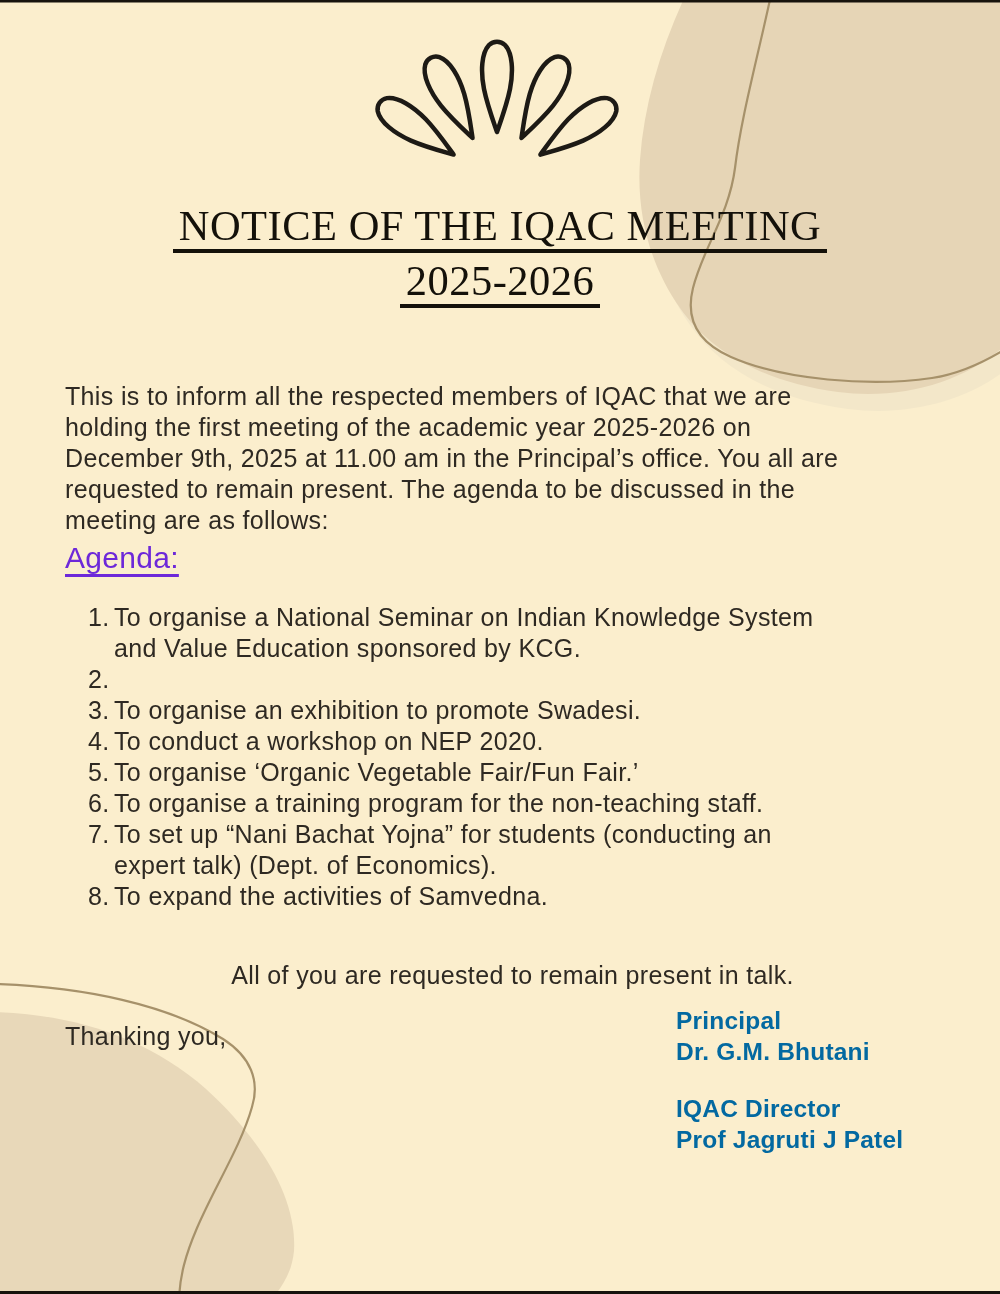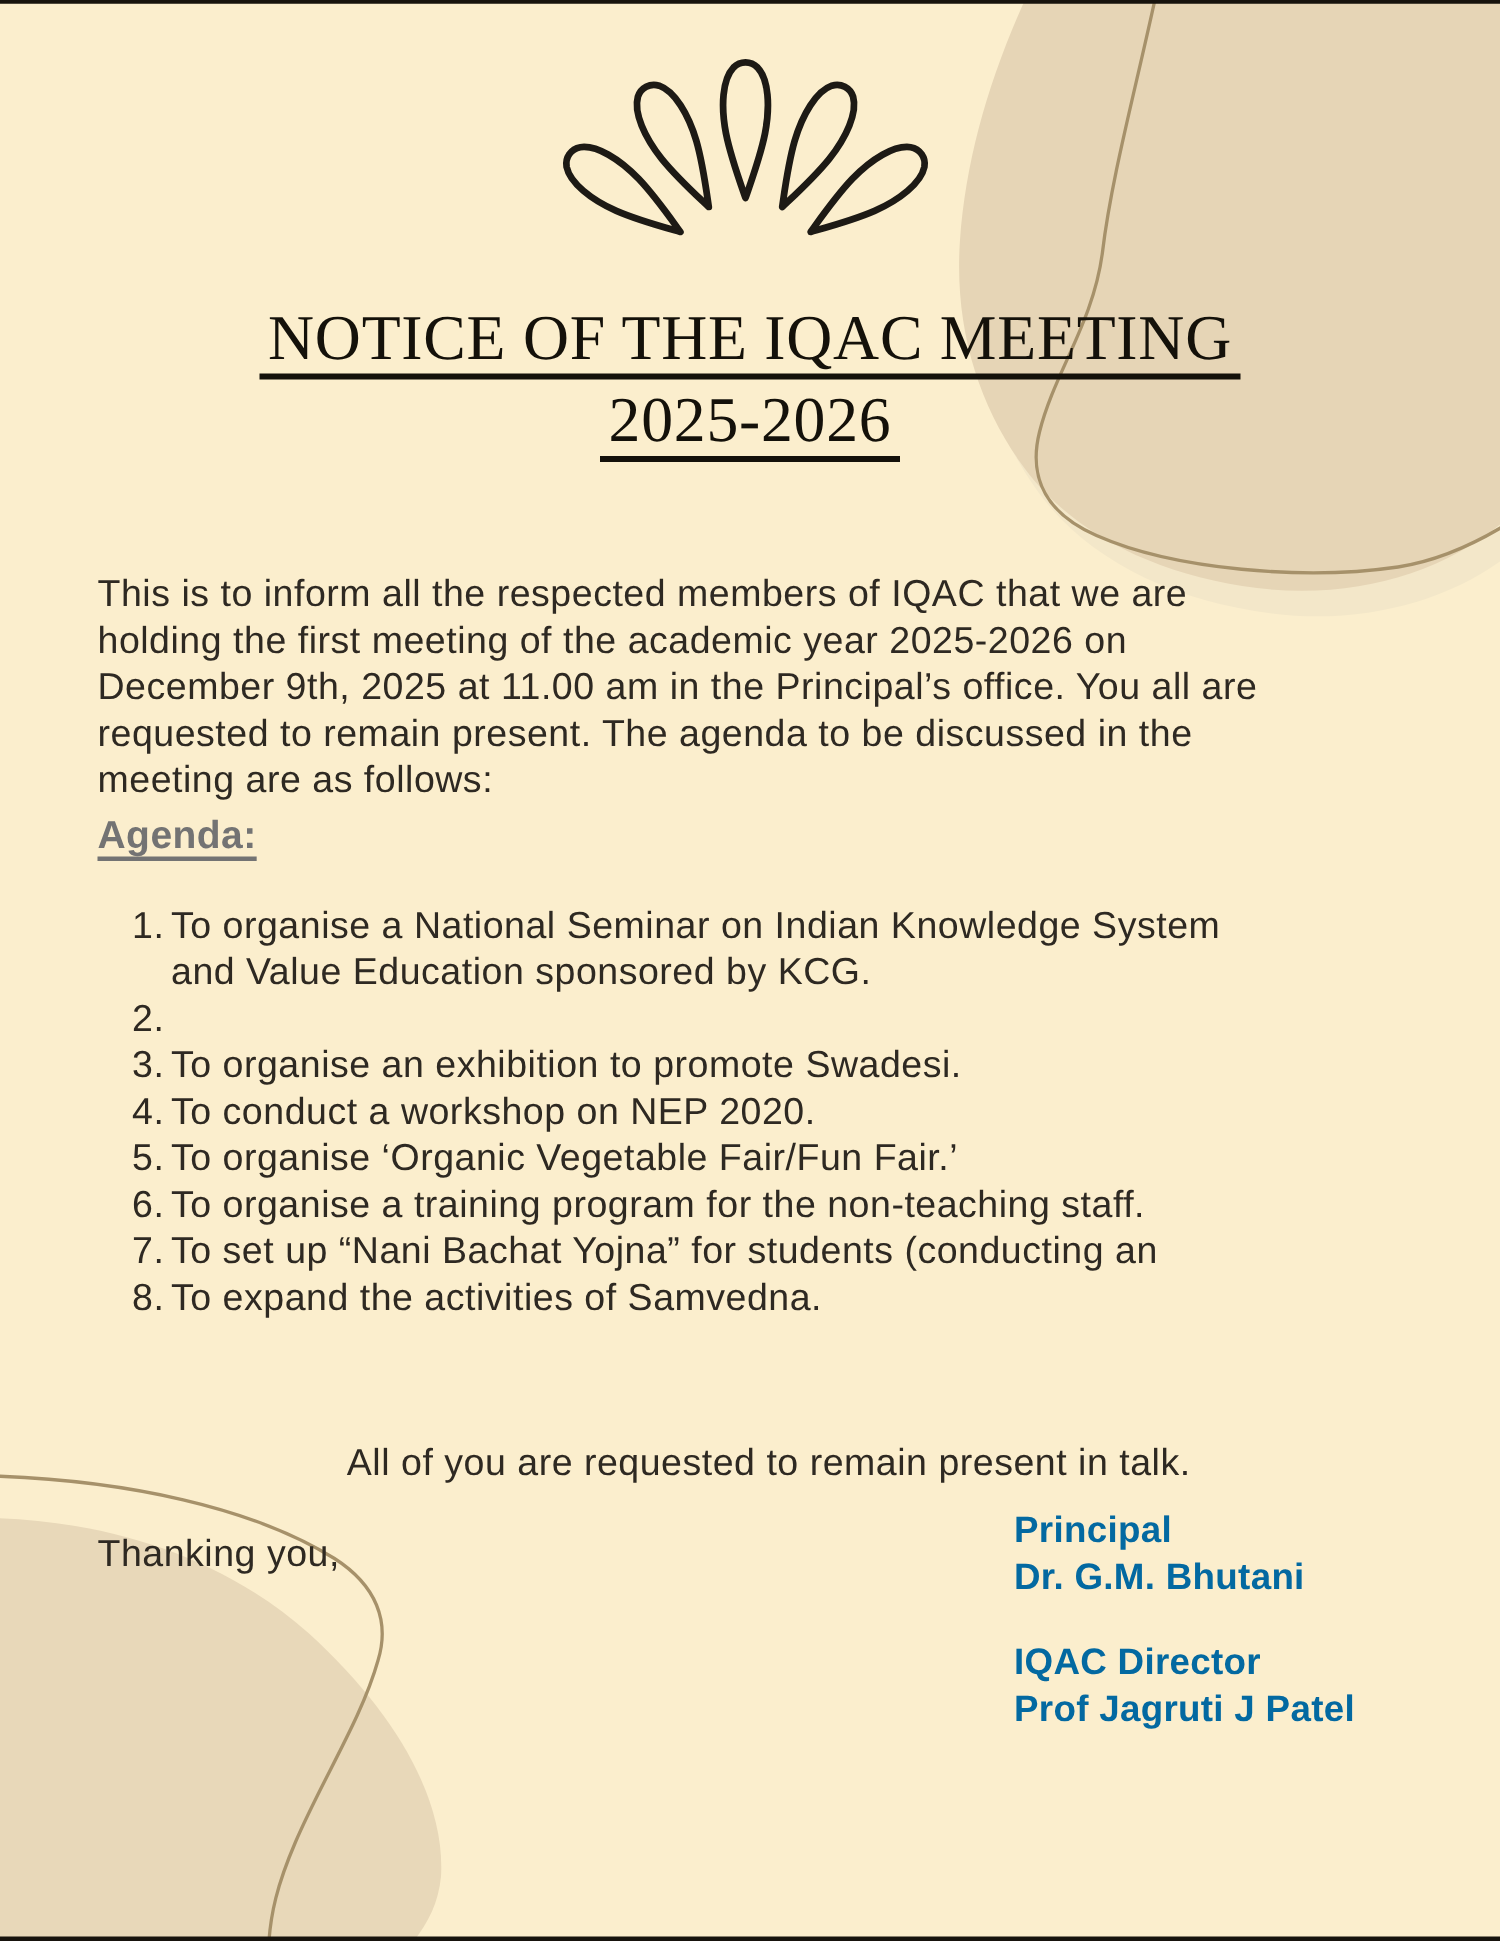--- a/index.html
+++ b/index.html
@@ -30,22 +30,22 @@
     border-bottom:4px solid #14110a;
   }
 
   .body-text { font-size:25px; letter-spacing:0.35px; line-height:31px; color:#2e2922;margin-top:16px; }
   .intro { position:absolute; left:65px; top:365px; }
   .ln { white-space:nowrap; }
   .ln:empty { display:none; }
 
   .agenda-heading {
     position:absolute; left:65px; top:541px;
-    font-size:26px; font-weight:700; letter-spacing:0.3px;
-    color:#737373;
+    font-size:30px; font-weight:400; letter-spacing:0.3px;
+    color:#6d28d9;
   }
   .agenda-heading .uh {
     text-decoration:underline;
     text-decoration-thickness:3px;
     text-underline-offset:6px;
   }
 
   .agenda-list {
     position:absolute; left:88px; top:602px;
     margin:0; padding:0; list-style:none;
@@ -141,20 +141,21 @@
     <li class="agenda-item">
       <span class="num">6.</span>
       <span class="lines">
           <span class="ln">To organise a training program for the non-teaching staff.</span>
         </span>
     </li>
     <li class="agenda-item">
       <span class="num">7.</span>
       <span class="lines">
           <span class="ln">To set up “Nani Bachat Yojna” for students (conducting an</span>
+          <span class="ln">expert talk) (Dept. of Economics).</span>
         </span>
     </li>
     <li class="agenda-item">
       <span class="num">8.</span>
       <span class="lines">
           <span class="ln">To expand the activities of Samvedna.</span>
         </span>
     </li>
   </ol>
 

